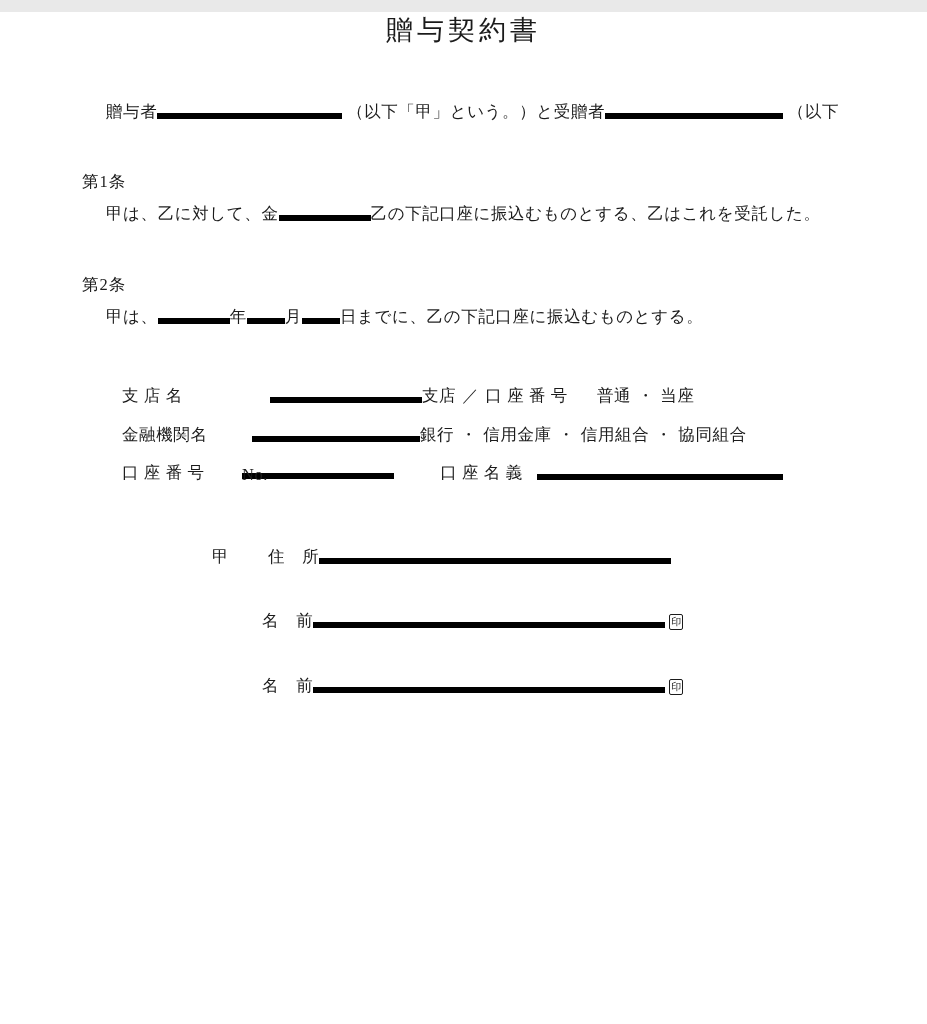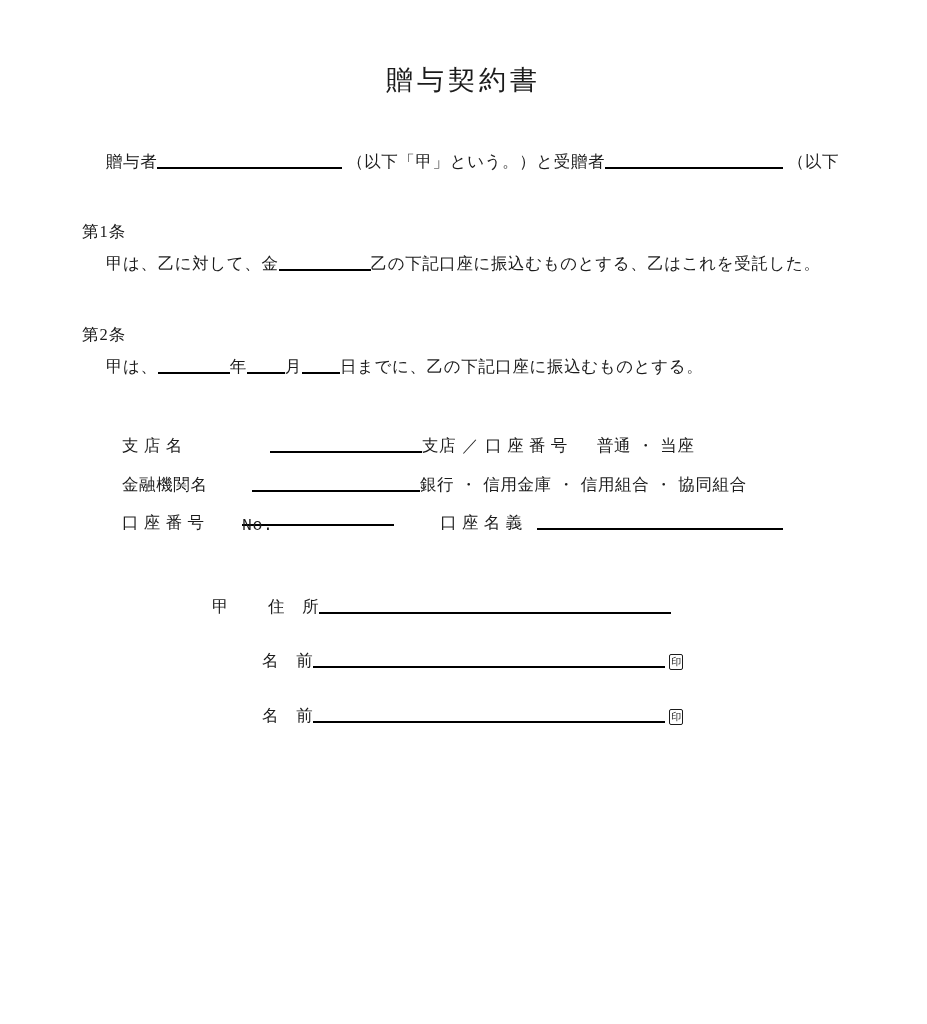--- a/index.html
+++ b/index.html
@@ -20,43 +20,41 @@
     height: 1024px;
     background: #ffffff;
     box-sizing: border-box;
     padding: 0;
   }
   .doc-title {
     text-align: center;
     font-size: 27px;
     letter-spacing: 4px;
     font-weight: 500;
-    margin: 0;
-    padding-top: 62px;
+    margin: 12px;
     font-family: Liberation Mono, monospace;
   }
   .body-area {
     padding: 0 82px 0 82px;
     font-size: 16.5px;
     line-height: 1.95;
   }
   .para {
     margin: 0;
     letter-spacing: 0.6px;
   }
   .p-intro {
     margin-top: 48px;
   }
   .indent1 { padding-left: 24px; }
   .blank {
     display: inline-block;
-    border-bottom: 2px solid #000000;
+    border-bottom: 6px solid #000000;
     height: 1em;
     vertical-align: -2px;
-    font-family: Liberation Mono, monospace;
   }
   .b-intro-a { width: 185px; }
   .b-intro-b { width: 178px; }
   .b-amount  { width: 92px; }
   .b-year    { width: 72px; }
   .b-month   { width: 38px; }
   .b-day     { width: 38px; }
 
   .clause-head {
     margin: 0;
@@ -98,21 +96,21 @@
     font-size: 16.5px;
   }
 
   .sign-block {
     margin-top: 48px;
     font-size: 16.5px;
     letter-spacing: 0.6px;
   }
   .sign-row {
     padding-left: 130px;
-    margin-top: 22px;
+    margin-top: 32px;
     white-space: nowrap;
   }
   .sign-row.name-row {
     padding-left: 180px;
   }
   .party {
     display: inline-block;
     width: 56px;
   }
   .field-label {

